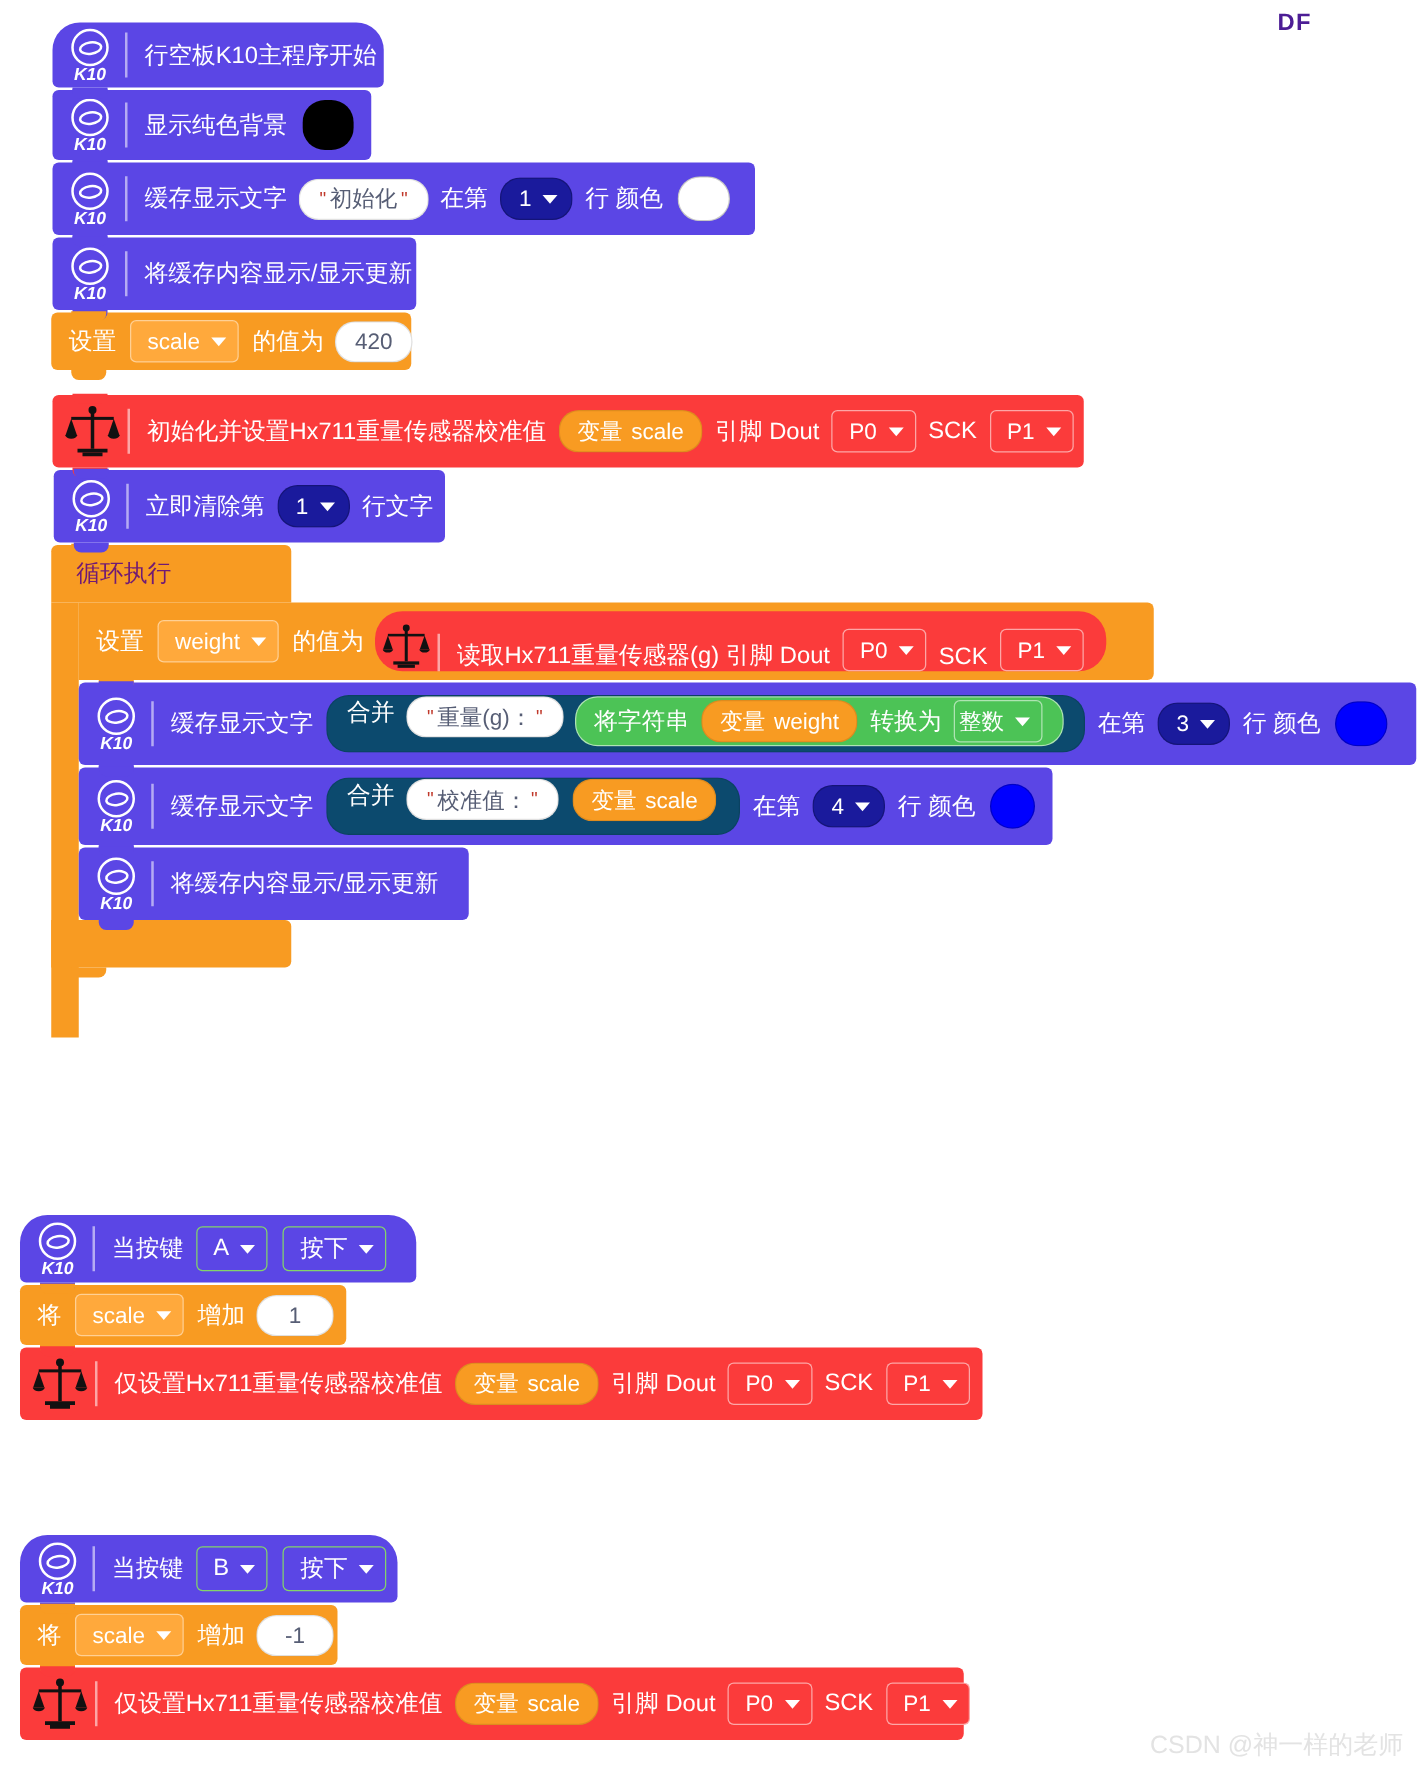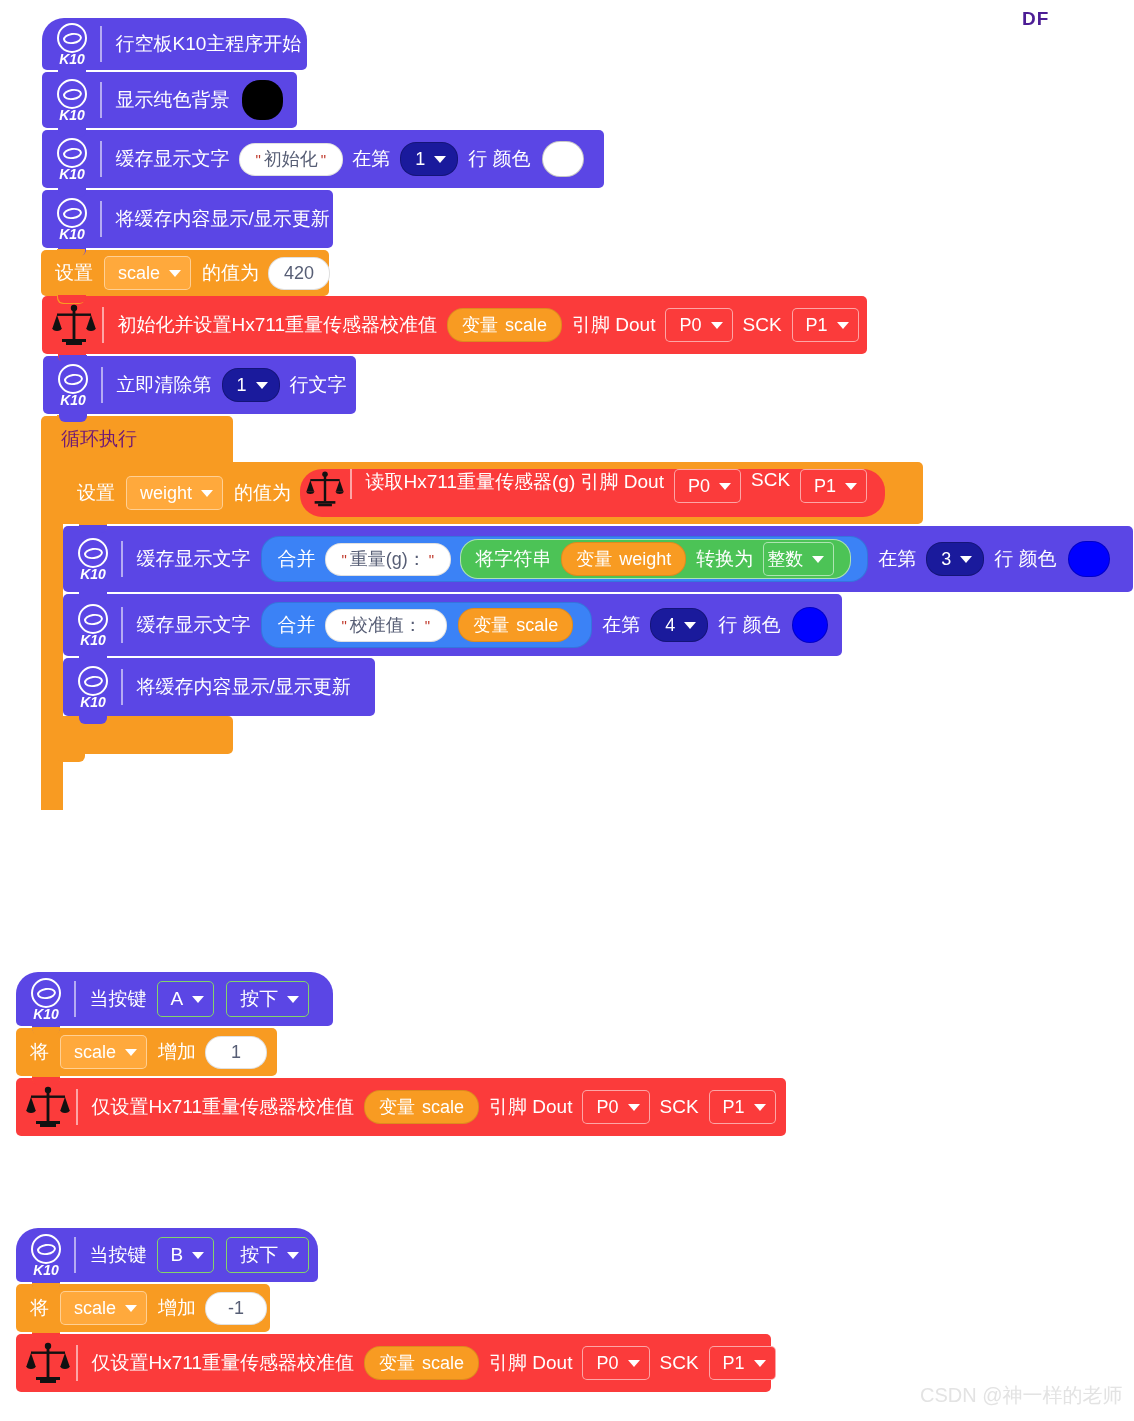--- a/index.html
+++ b/index.html
@@ -241,25 +241,24 @@
   
   .swatch {
     width: 40px; height: 34px;
     border-radius: 18px;
     display: inline-block;
     margin: 0 4px 0 8px;
     border: 1px solid rgba(0,0,0,.22);
   }
   
   .rep-green {
-    background: #3b82f6;
+    background: #0c4a6e;
     border-radius: 18px;
     height: 44px;
     display: inline-flex;
-    align-items: center;
     padding: 0 12px;
     margin: 0 6px;
     color: #ffffff;
     font-size: 19px;
     border: 1px solid rgba(0,0,0,.10);
   }
   .rep-green-inner {
     background: #4cc356;
     border-radius: 18px;
     height: 38px;
@@ -268,21 +267,21 @@
     padding: 0 10px;
     margin: 0 4px;
     border: 1.5px solid rgba(255,255,255,.55);
   }
   
   .rep-red {
     background: #fb3b3b;
     border-radius: 22px;
     height: 48px;
     display: inline-flex;
-    align-items: flex-start;
+    align-items: flex-end;
     padding: 0 12px 0 6px;
     margin: 0 5px;
     color: #ffffff;
     font-size: 19px;
   }
 
   
   .c-wrap { position: relative; }
   .c-top {
     background: #f89b22;
@@ -395,21 +394,21 @@
   <div class="blk orange notch bump" style="height:46px; width:288px; margin-top:2px; margin-left:-1px;">
     <span class="txt">设置</span>
     <span class="drop-orange">
       <span>scale</span>
       <span class="caret"></span>
     </span>
     <span class="txt">的值为</span>
     <span class="oval-white">420</span>
   </div>
 
-  <div class="blk red notch bump" style="height:58px; width:825px; margin-top:0; margin-left:0px;">
+  <div class="blk red notch bump" style="height:58px; width:825px; margin-top:20px; margin-left:0px;">
     <span class="scale-ic">
       <svg viewBox="0 0 44 46" width="44" height="46" aria-hidden="true">
         <g fill="#111111">
           <rect x="20.6" y="8" width="2.8" height="29"></rect>
           <circle cx="22" cy="6" r="3.2"></circle>
           <rect x="10" y="37" width="24" height="3"></rect>
           <rect x="14" y="40" width="16" height="3"></rect>
           <rect x="5" y="11.5" width="34" height="2.4"></rect>
           <path d="M5 13 L0.5 26 L9.5 26 Z"></path>
           <path d="M39 13 L34.5 26 L43.5 26 Z"></path>

